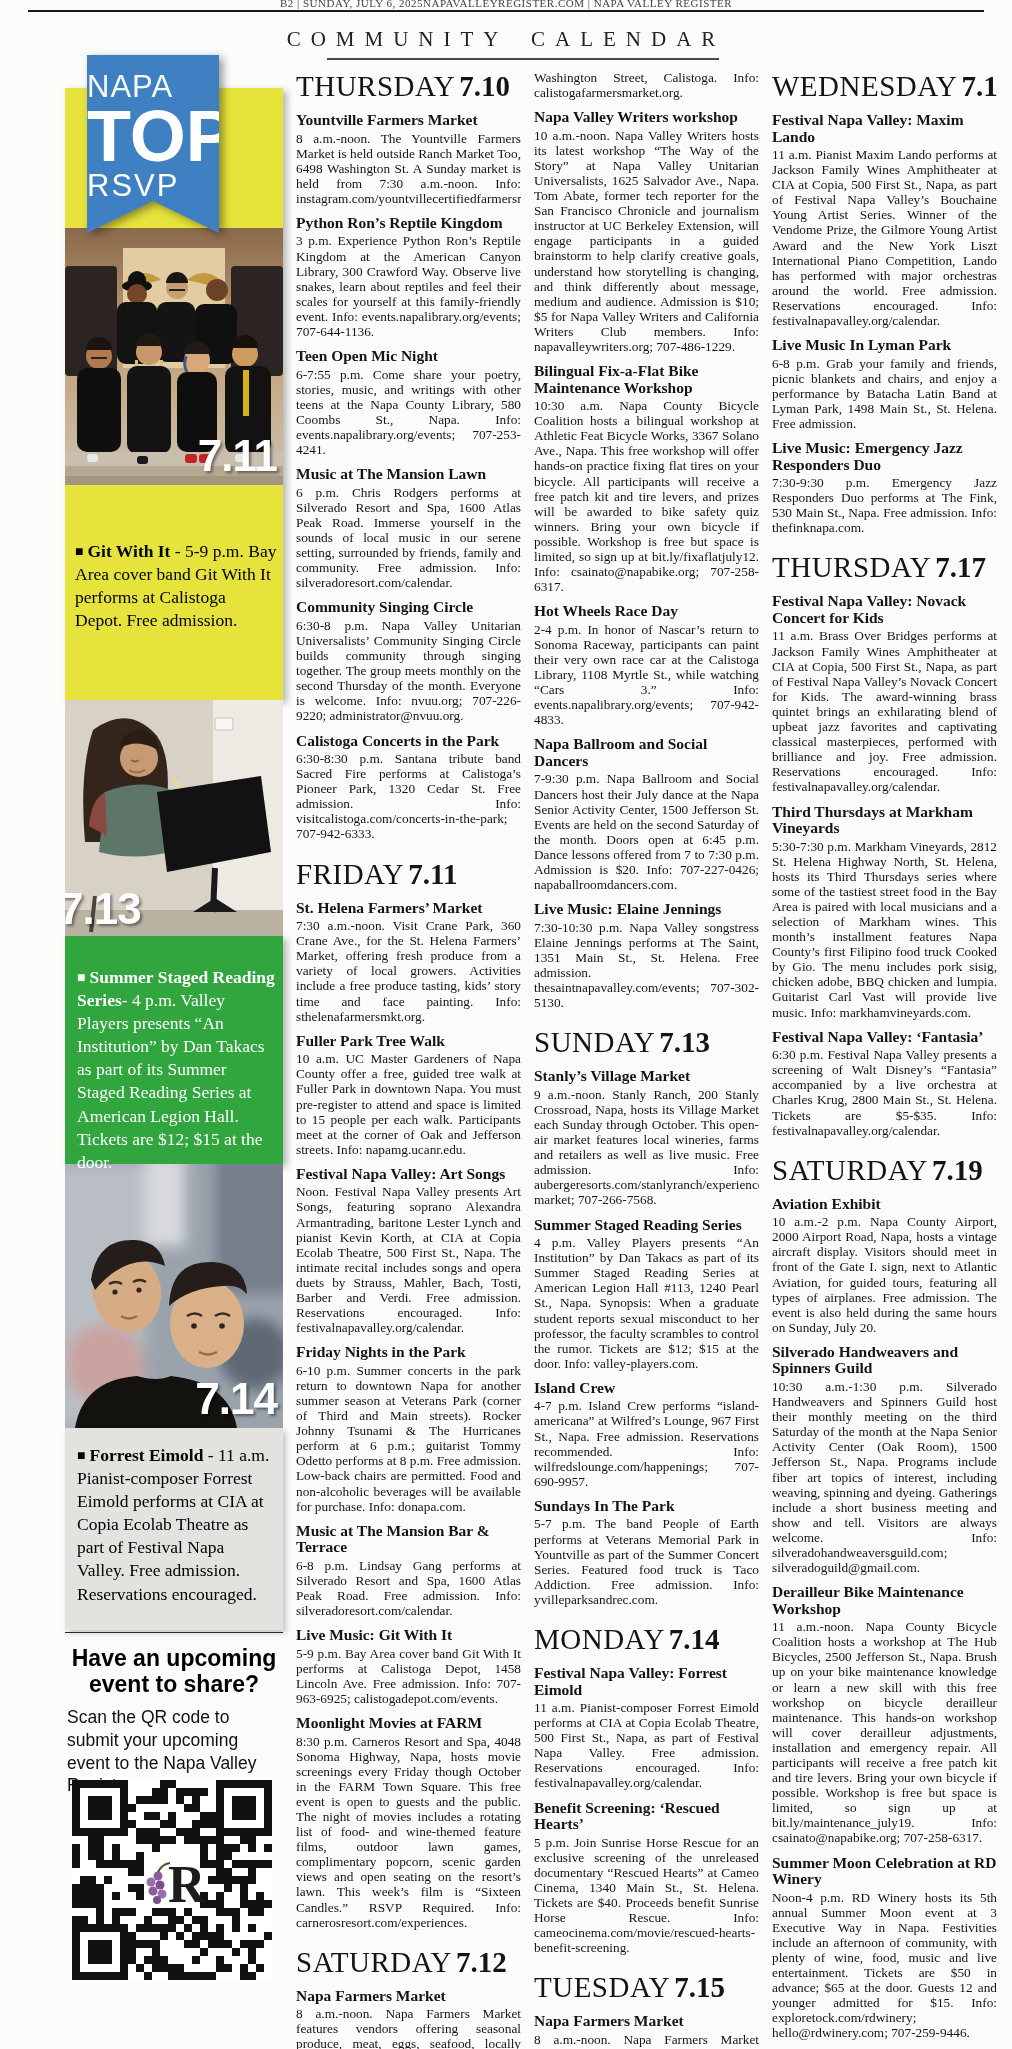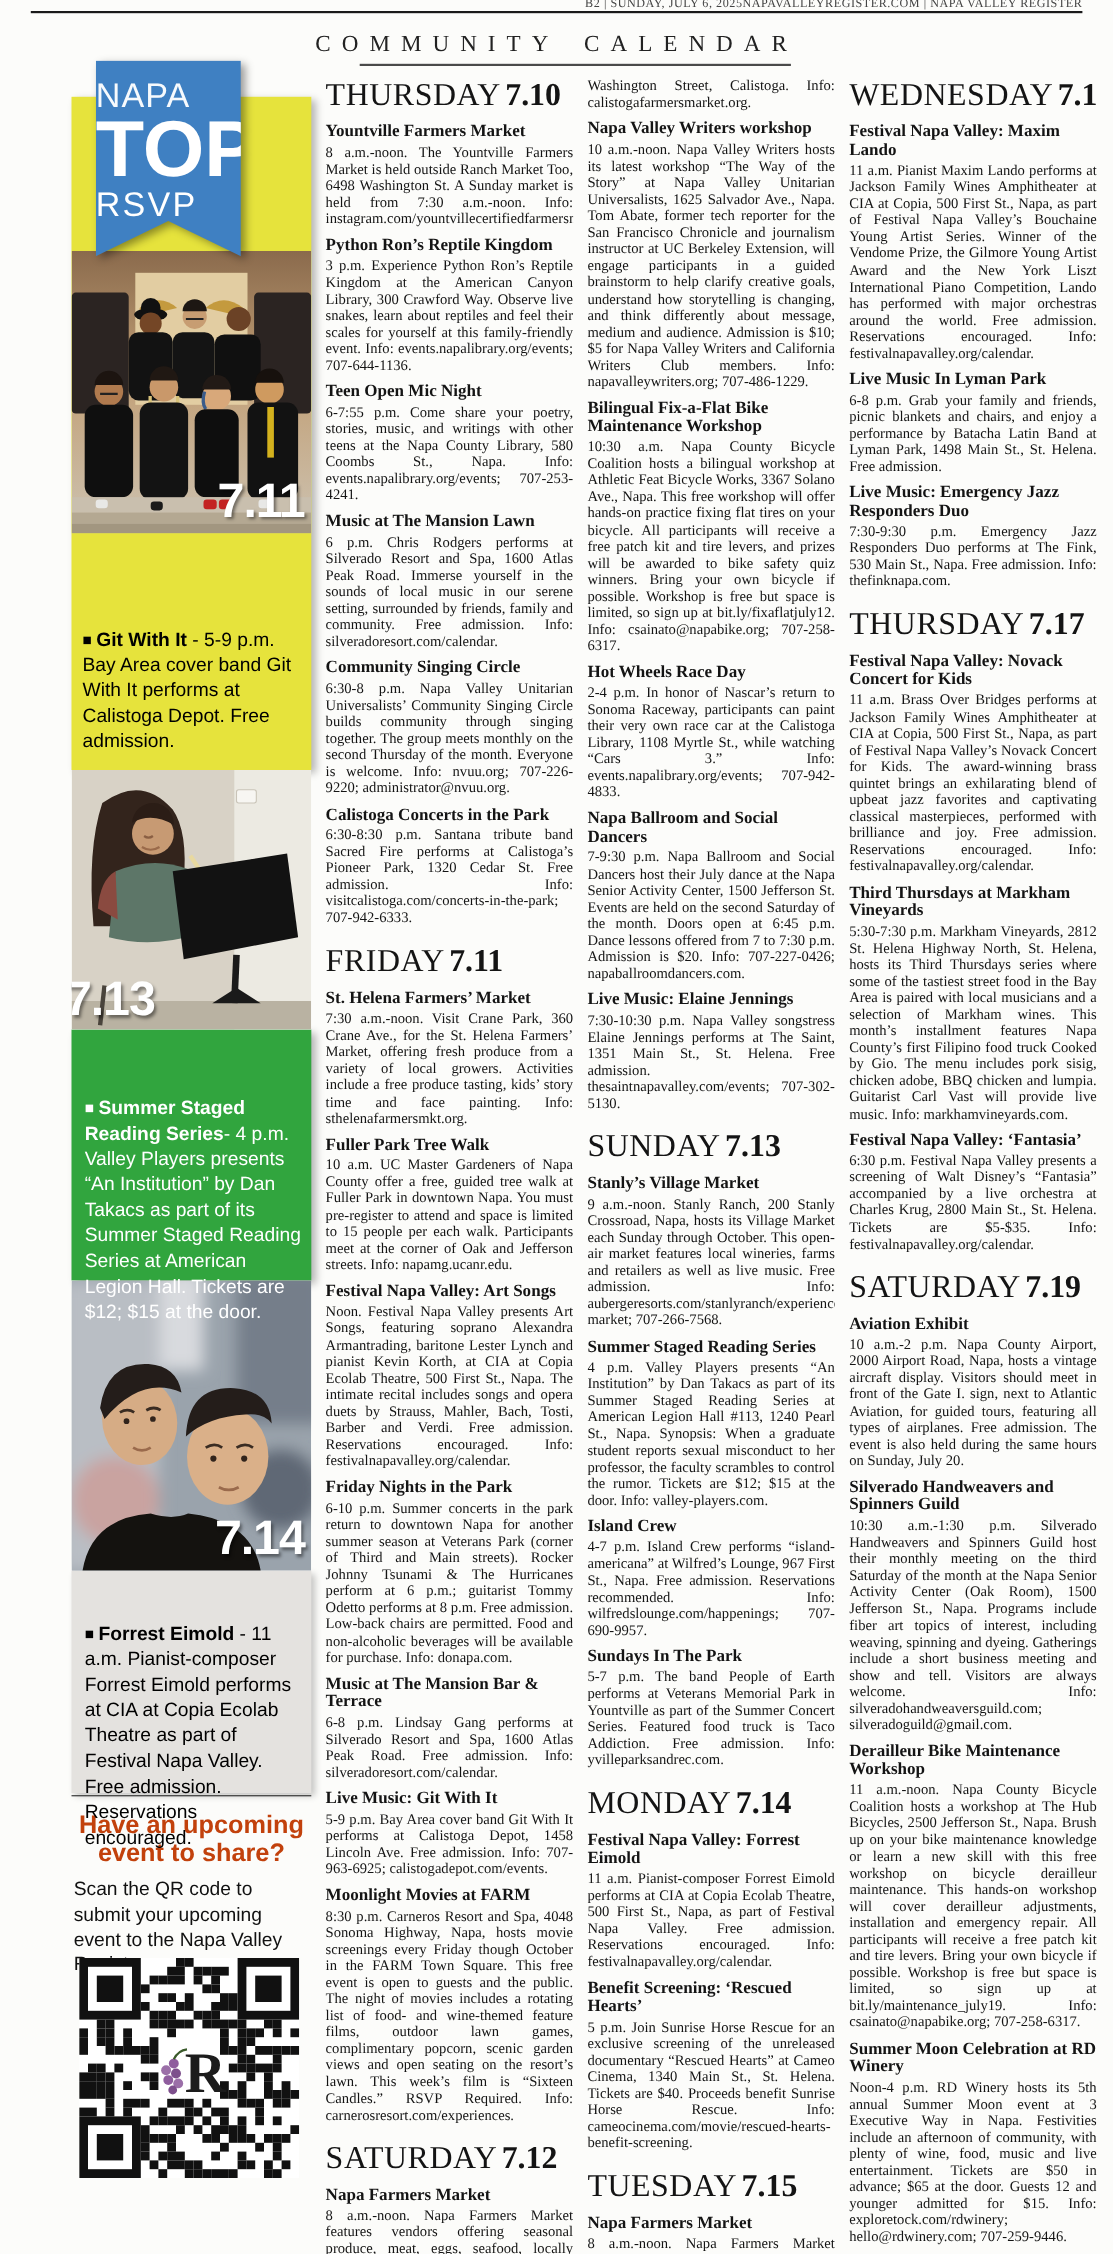--- a/index.html
+++ b/index.html
@@ -2,21 +2,21 @@
 <html style="--yellow: #e6e33c; --blue: #3f80c2; --green: #31a53e; --gray: #e4e2df;"><head>
 <meta charset="utf-8">
 <style>
   * { margin:0; padding:0; box-sizing:border-box; }
   html,body { width:1012px; }
   body { font-family:"Liberation Serif", serif; background:#ffffff; }
   .page { position:relative; width:1012px; height:2049px; background:#fcfcfa; overflow:hidden; color:#141414; }
 
   
   .kicker { position:absolute; top:0; left:28px; right:28px; height:9px; overflow:hidden;
-            font-size:11px; color:#444; display:flex; justify-content:flex-end; letter-spacing:.5px; }
+            font-size:11px; color:#444; display:flex; justify-content:center; letter-spacing:.5px; }
   .kicker span { transform:translateY(-3px); display:block; white-space:nowrap; }
   .top-rule { position:absolute; top:10px; left:28px; right:28px; border-top:2px solid #1a1a1a; }
   .cal-title { position:absolute; top:27px; left:0; width:1012px; text-align:center;
                font-size:21px; letter-spacing:10px; word-spacing:8px; color:#222; }
   .title-rule { position:absolute; top:58px; left:327px; width:392px; border-top:2px solid #4a4a4a; }
 
   
   .main { position:absolute; top:68px; left:65px; right:14px; bottom:0; display:flex; gap:13px; }
   .col { width:225px; flex:0 0 225px; overflow:hidden; }
 
@@ -42,34 +42,34 @@
   .banner .l3 { font-size:31px; font-weight:400; letter-spacing:2px; line-height:1.05; }
 
   .photo { position:absolute; left:0; width:218px; overflow:hidden; z-index:2; }
   .photo svg { display:block; }
   .photo1 { top:160px; height:257px; }
   .photo2 { top:632px; height:236px; }
   .photo3 { top:1096px; height:264px; }
   .date-label { position:absolute; z-index:4; color:#fff; font-family:"Liberation Sans",sans-serif;
                 font-weight:700; font-size:44px; letter-spacing:-1px; text-shadow:2px 2px 3px rgba(0,0,0,.45); }
 
-  .pick-text { font-family:Liberation Sans, sans-serif; font-size:17.5px; line-height:1.32; z-index:3;margin-top:30px; }
+  .pick-text { font-family:Liberation Serif, serif; font-size:17.5px; line-height:1.32; z-index:3; }
   .pick1 { position:absolute; top:472px; left:10px; width:202px; color:#000; }
   .green-box { position:absolute; top:868px; left:0; width:218px; height:228px; background:var(--green);
                box-shadow:4px 3px 7px rgba(0,0,0,.28); }
   .pick2 { position:absolute; top:898px; left:12px; width:198px; color:#fff; }
   .gray-box { position:absolute; top:1360px; left:0; width:218px; height:202px; background:var(--gray);
               box-shadow:3px 3px 6px rgba(0,0,0,.22); }
   .pick3 { position:absolute; top:1376px; left:12px; width:198px; color:#000; }
   .bullet { font-size:14px; position:relative; top:-1px; margin-right:4px; }
   .pick-title { font-weight:700; }
 
   .side-rule { position:absolute; top:1564px; left:0; width:218px; border-top:1.5px solid #2a2a2a; }
   .share-heading { position:absolute; top:1578px; left:0; width:218px; text-align:center;
-                   font-family:"Liberation Sans",sans-serif; font-weight:700; font-size:23px; line-height:1.12; color:#c2410c; }
+                   font-family:"Liberation Sans",sans-serif; font-weight:700; font-size:23px; line-height:1.12; color:#000000; }
   .share-body { position:absolute; top:1638px; left:2px; width:214px;
                 font-family:"Liberation Sans",sans-serif; font-size:17.5px; line-height:1.3; color:#111; }
   .qr { position:absolute; top:1712px; left:7px; width:200px; height:200px; }
 </style>
 </head>
 <body>
 
 <div class="page">
 
   <div class="kicker">

